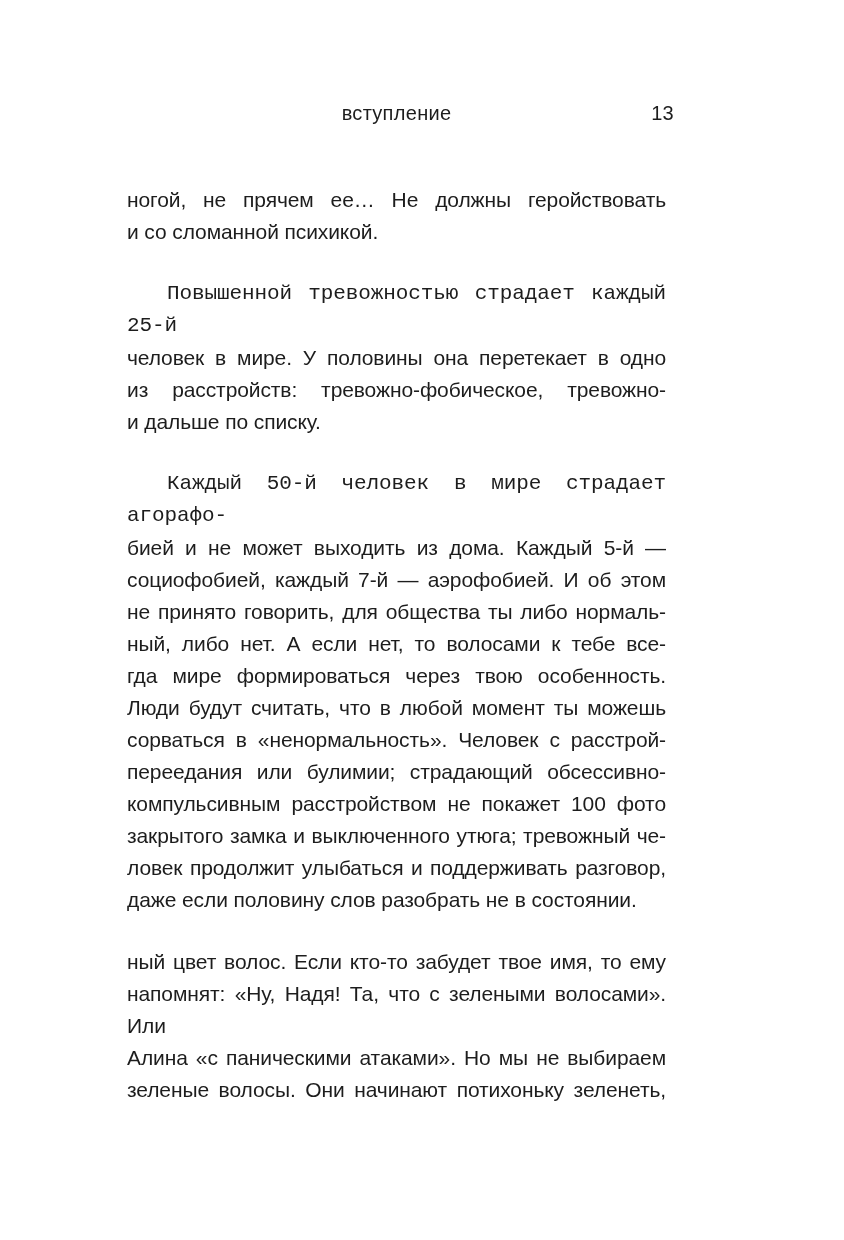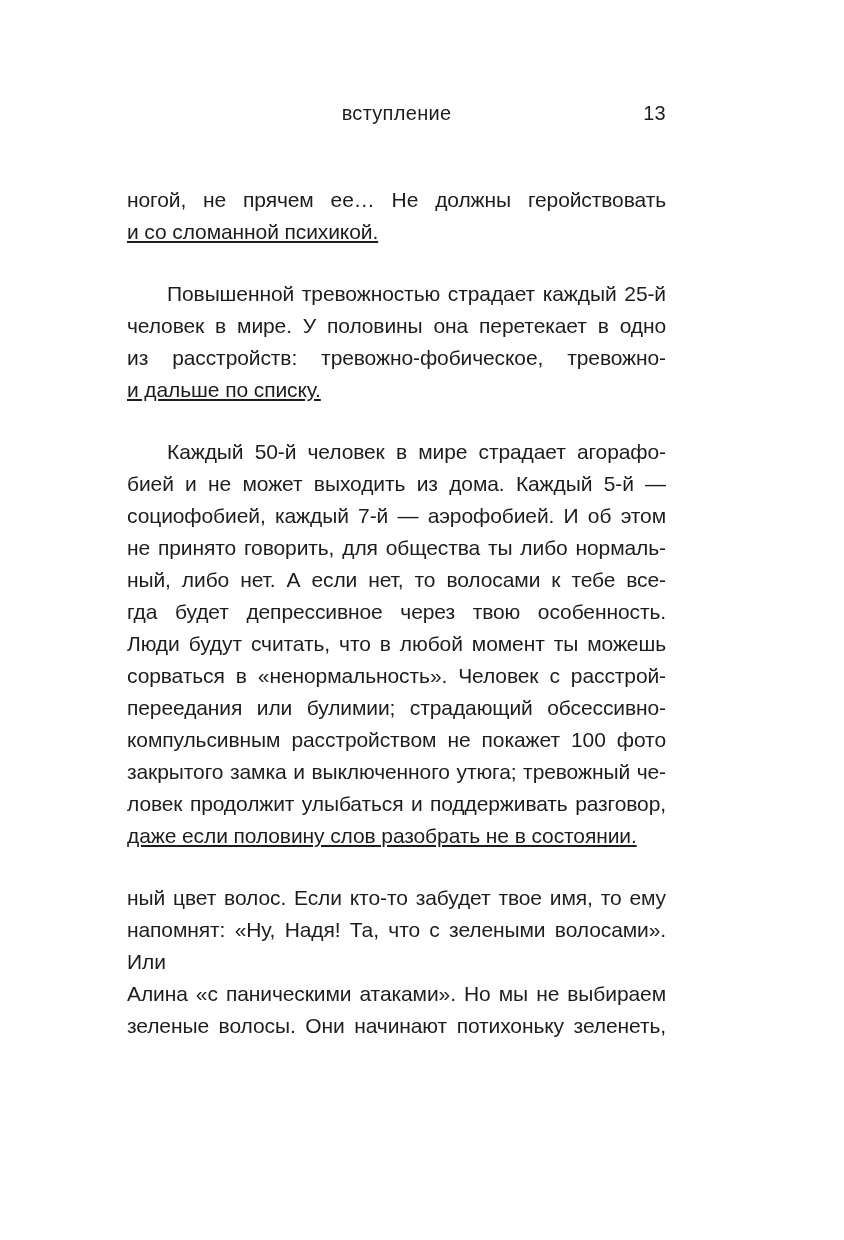--- a/index.html
+++ b/index.html
@@ -27,21 +27,21 @@
     font-weight: 400;
     letter-spacing: 0.3px;
   }
   .running-title {
     display: block;
     text-align: center;
   }
   .page-number {
     position: absolute;
     top: 0;
-    right: 12px;
+    right: 4px;
     text-align: right;
   }
   .text-block {
     position: absolute;
     top: 172px;
     left: 115px;
     width: 563px;
   }
   .paragraph {
     margin: 12px;
@@ -52,25 +52,25 @@
   .line {
     font-size: 21px;
     line-height: 32px;
     letter-spacing: -0.1px;
     text-align: justify;
     text-align-last: justify;
     font-weight: 400;
   }
   .line.indent {
     text-indent: 40px;
+    font-family: Liberation Mono, monospace;
   }
   .line.last-left {
     text-align: left;
     text-align-last: left;
-    text-decoration: underline;
   }
 </style>
 </head>
 <body>
 
 <div class="page">
   <div class="running-header">
     <span class="running-title">вступление</span>
     <span class="page-number">13</span>
   </div>
@@ -84,21 +84,21 @@
         <div class="line">человек в мире. У половины она перетекает в одно</div>
         <div class="line">из расстройств: тревожно-фобическое, тревожно-</div>
         <div class="line last-left">и дальше по списку.</div>
       </div>
       <div class="paragraph">
         <div class="line indent">Каждый 50-й человек в мире страдает агорафо-</div>
         <div class="line">бией и не может выходить из дома. Каждый 5-й —</div>
         <div class="line">социофобией, каждый 7-й — аэрофобией. И об этом</div>
         <div class="line">не принято говорить, для общества ты либо нормаль-</div>
         <div class="line">ный, либо нет. А если нет, то волосами к тебе все-</div>
-        <div class="line">гда будет депрессивное через твою особенность.</div>
+        <div class="line">гда мире формироваться через твою особенность.</div>
         <div class="line">Люди будут считать, что в любой момент ты можешь</div>
         <div class="line">сорваться в «ненормальность». Человек с расстрой-</div>
         <div class="line">переедания или булимии; страдающий обсессивно-</div>
         <div class="line">компульсивным расстройством не покажет 100 фото</div>
         <div class="line">закрытого замка и выключенного утюга; тревожный че-</div>
         <div class="line">ловек продолжит улыбаться и поддерживать разговор,</div>
         <div class="line last-left">даже если половину слов разобрать не в состоянии.</div>
       </div>
       <div class="paragraph">
         <div class="line">ный цвет волос. Если кто-то забудет твое имя, то ему</div>

